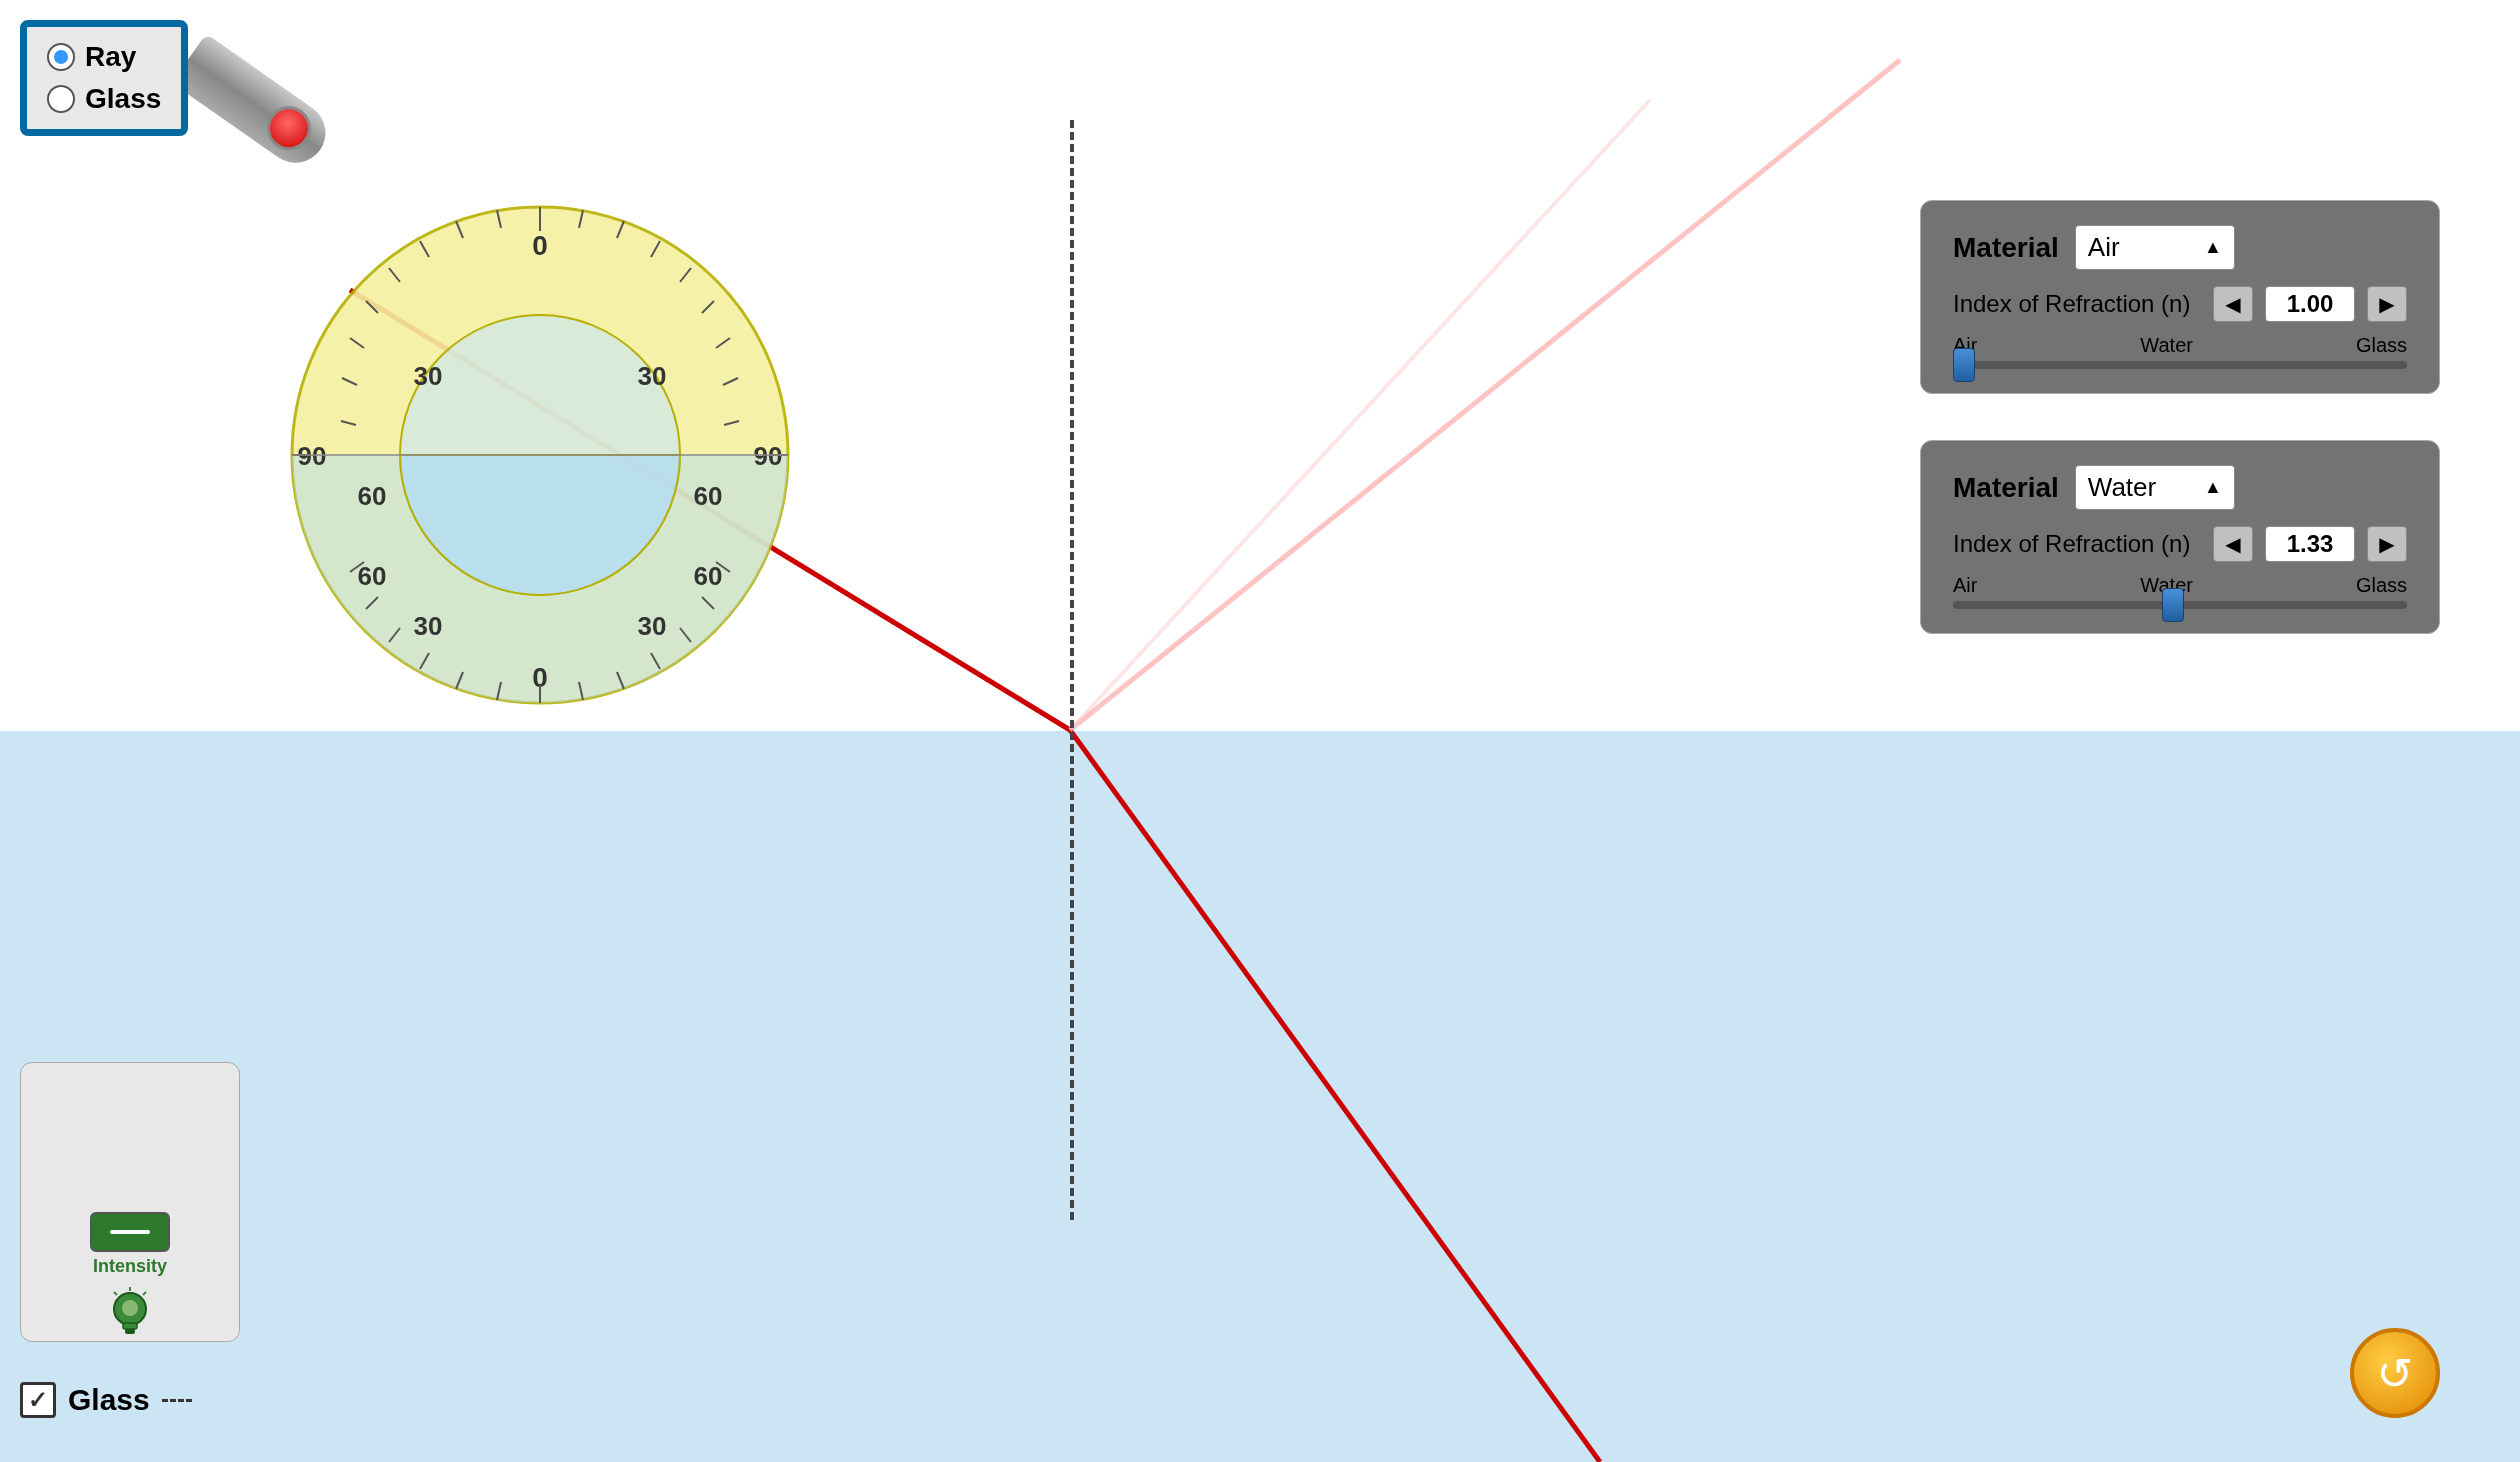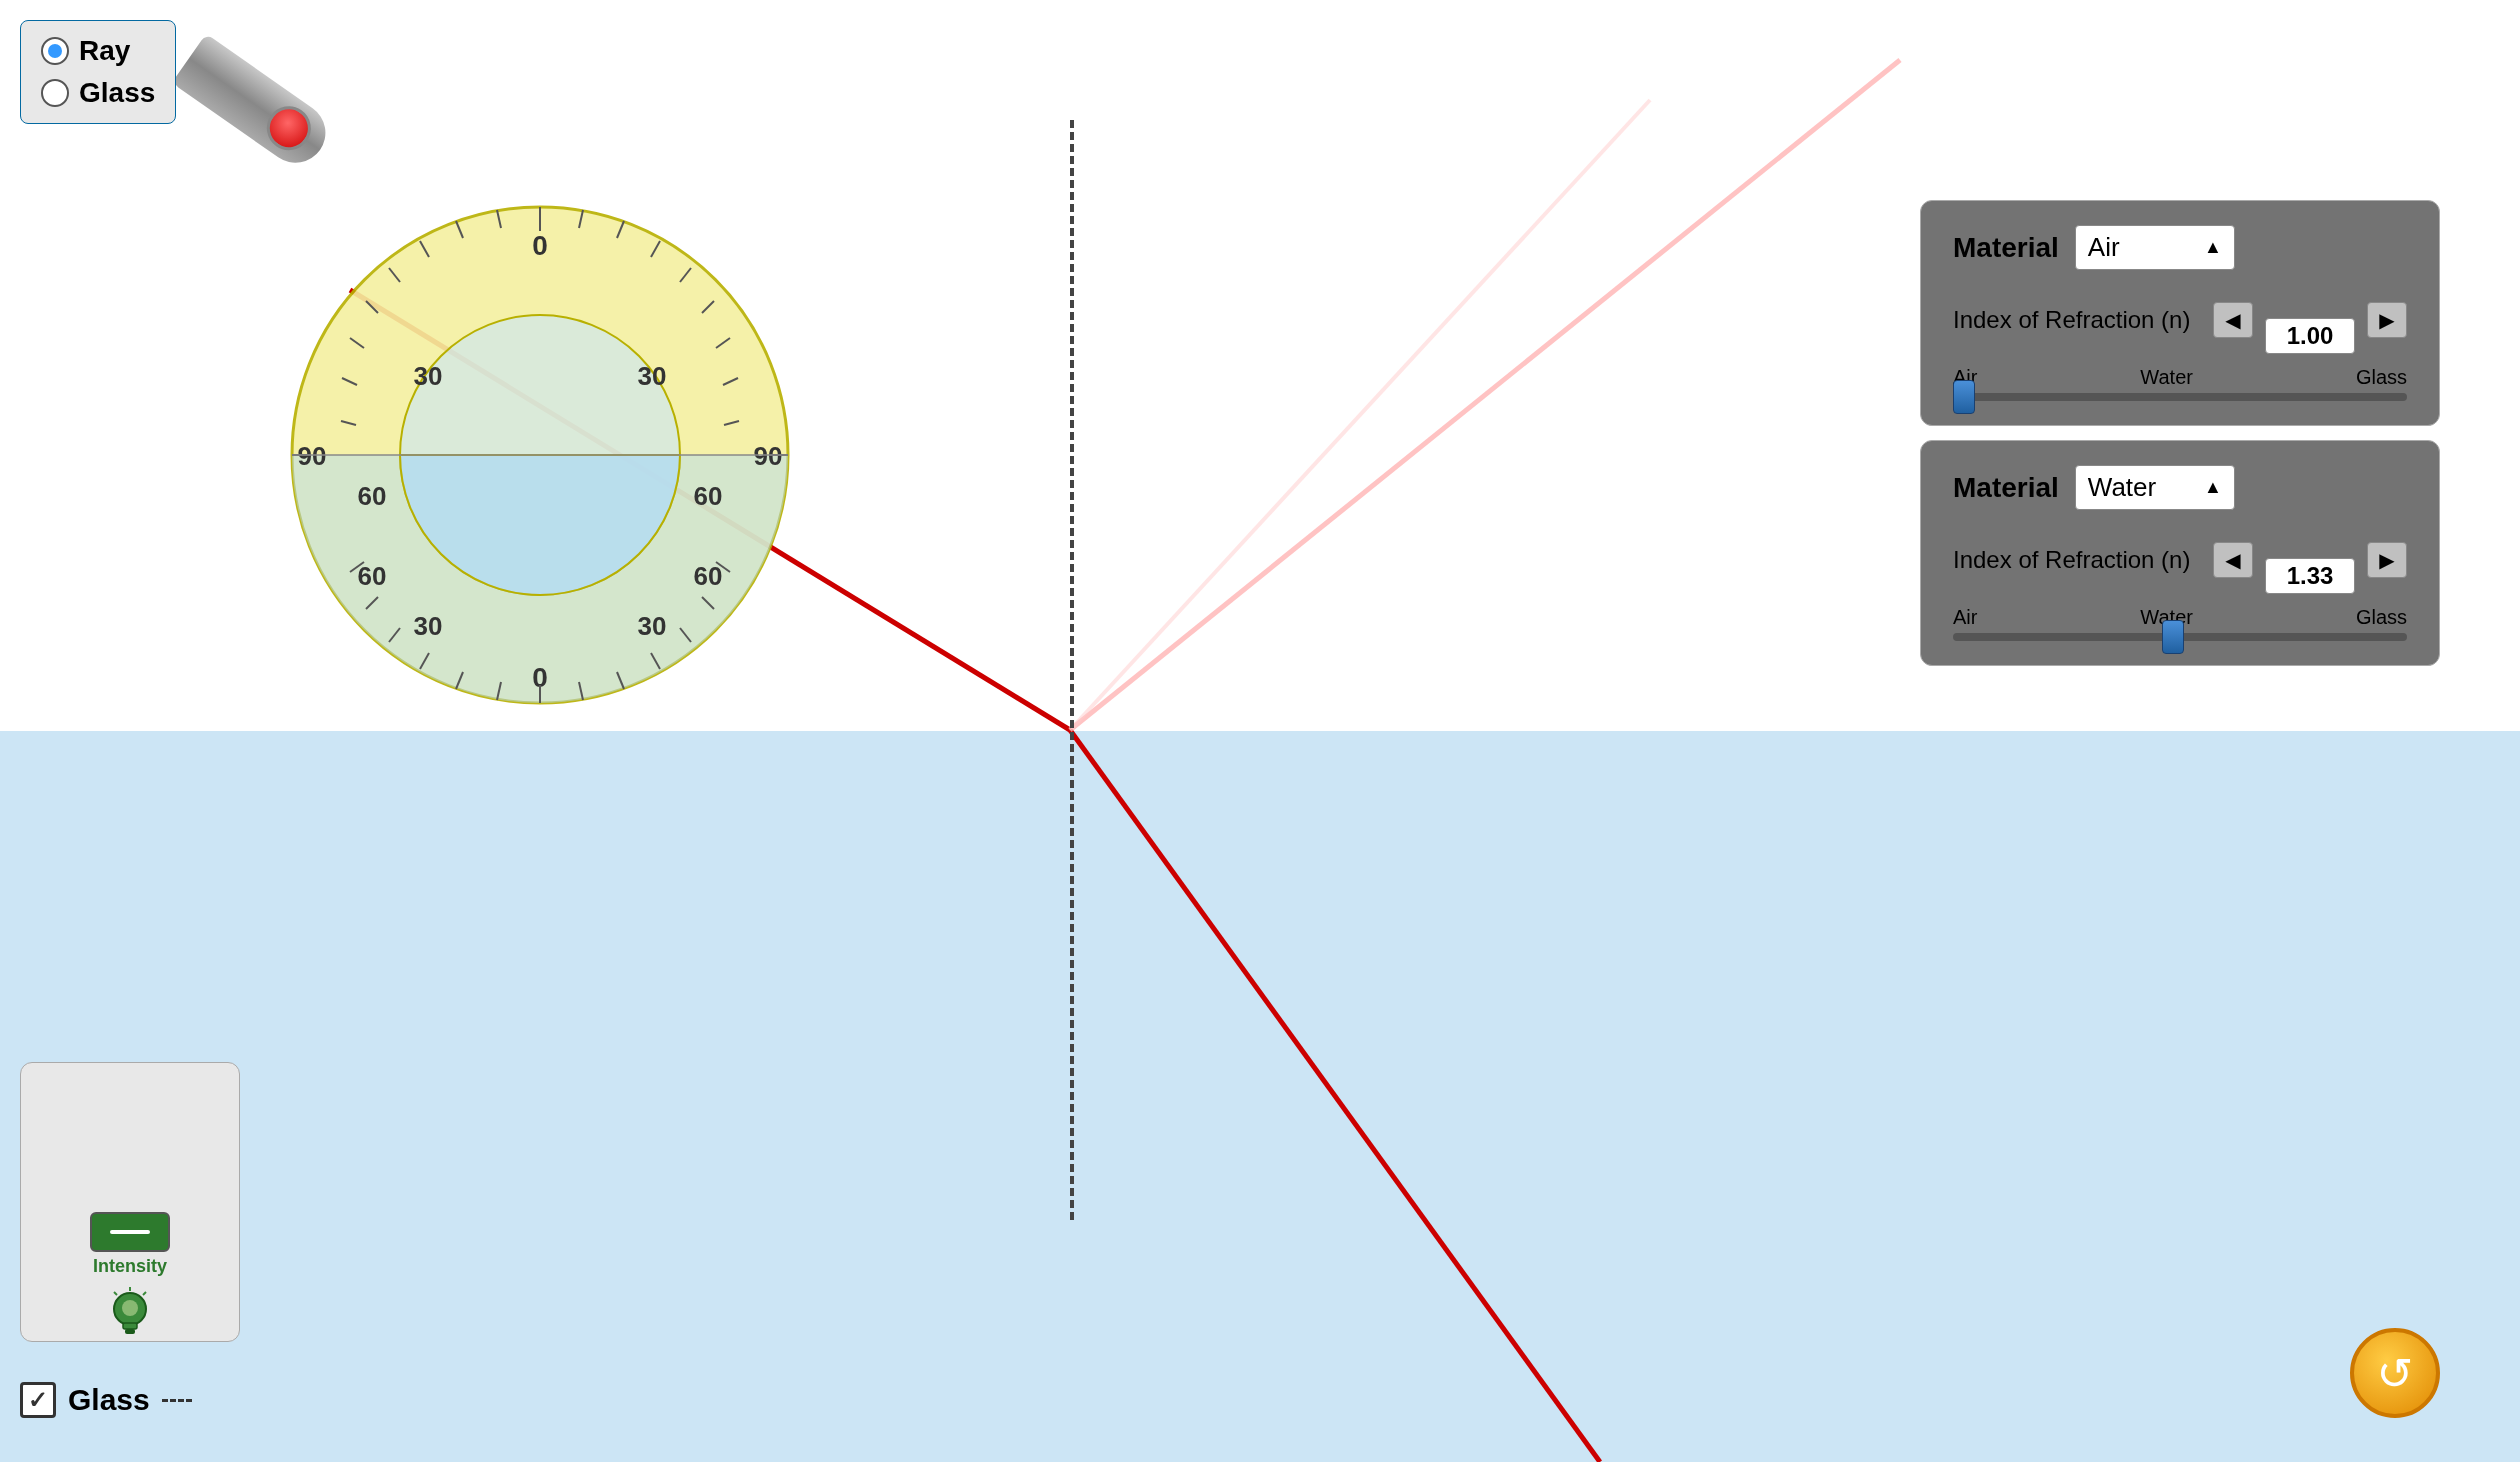--- a/index.html
+++ b/index.html
@@ -23,21 +23,21 @@
       top: 50%; left: 0;
       width: 100%; height: 50%;
       background: #cce5f5;
     }
 
     
     #mode-selector {
       position: absolute;
       top: 20px; left: 20px;
       background: #e8e8e8;
-      border: 1px solid #0369a1;
+      border: 7px solid #0369a1;
       border-radius: 8px;
       padding: 14px 20px;
       z-index: 10;
     }
     .mode-option {
       display: flex;
       align-items: center;
       gap: 10px;
       margin-bottom: 10px;
       cursor: pointer;
@@ -256,21 +256,20 @@
     .value-box {
       width: 90px; height: 36px;
       background: white;
       border: 1px solid #888;
       border-radius: 4px;
       display: flex;
       align-items: center;
       justify-content: center;
       font-size: 24px;
       font-weight: bold;
-      margin-top: 32px;
     }
 
     .slider-container {
       width: 100%;
     }
     .slider-labels {
       display: flex;
       justify-content: space-between;
       font-size: 20px;
       margin-bottom: 4px;

